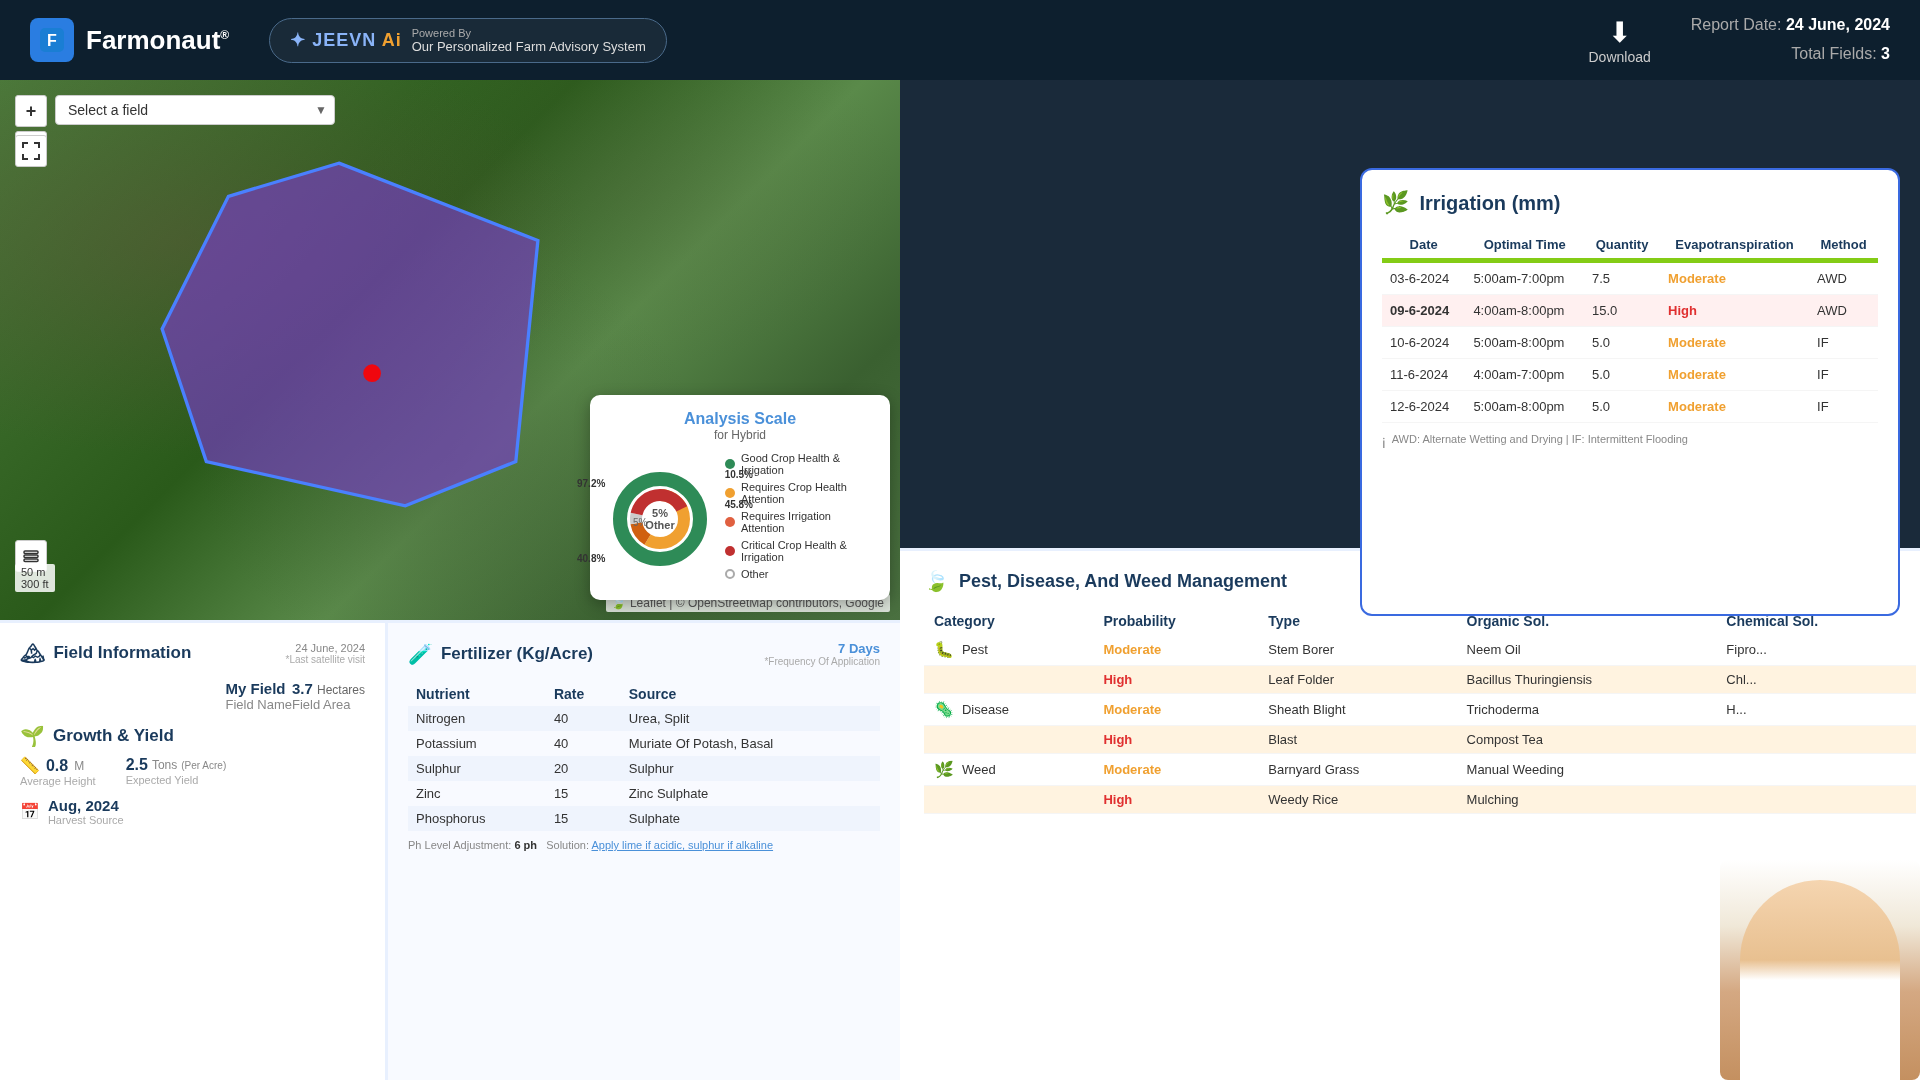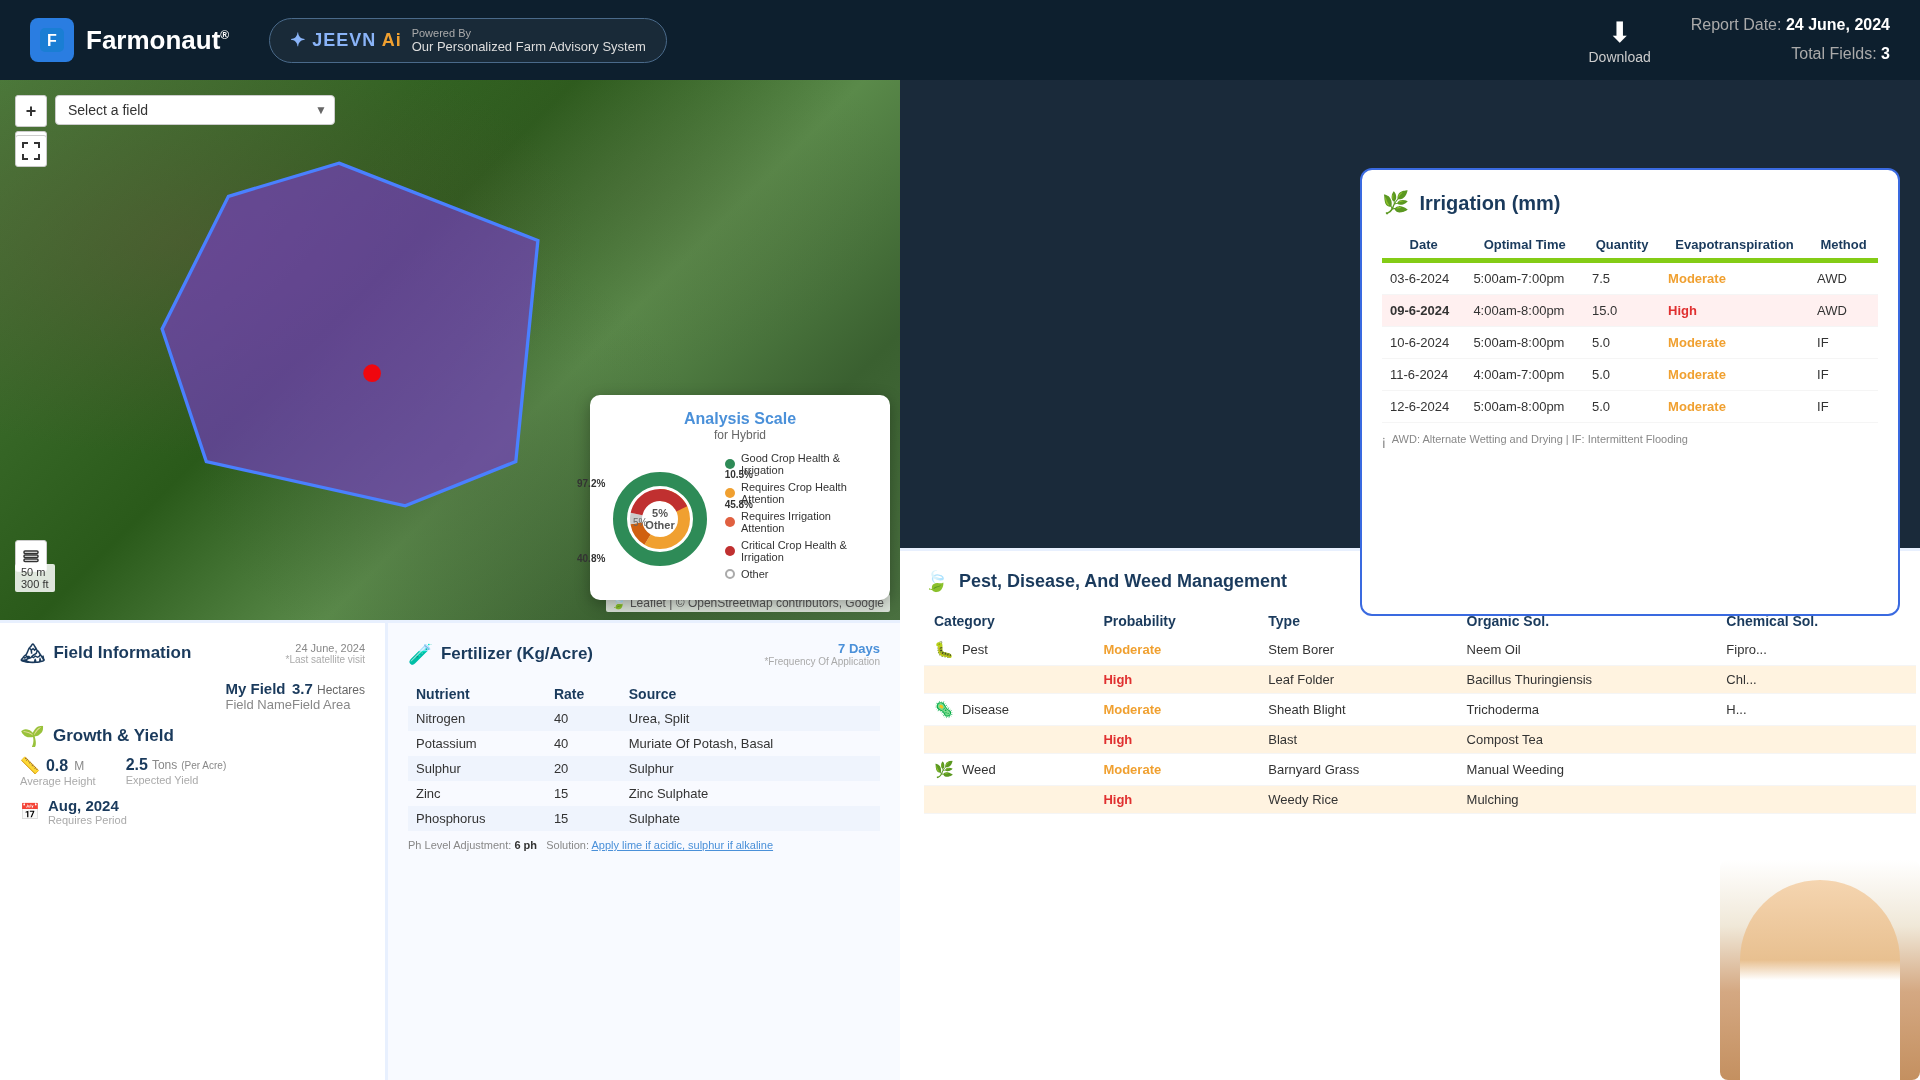--- a/index.html
+++ b/index.html
@@ -492,21 +492,21 @@
               <span style="font-size:10px;color:#888;">(Per Acre)</span>
             </div>
             <div class="growth-lbl">Expected Yield</div>
           </div>
         </div>
 
         <div id="harvest-row">
           <span id="harvest-icon">📅</span>
           <div>
             <div id="harvest-date">Aug, 2024</div>
-            <div id="harvest-lbl">Requires Period</div>
+            <div id="harvest-lbl">Harvest Source</div>
           </div>
         </div>
       </div>
 
       <div id="fertilizer-panel">
         <div id="fert-header">
           <div id="fert-title">
             <span style="font-size:20px;">🧪</span>
             <span>Fertilizer (Kg/Acre)</span>
           </div>

